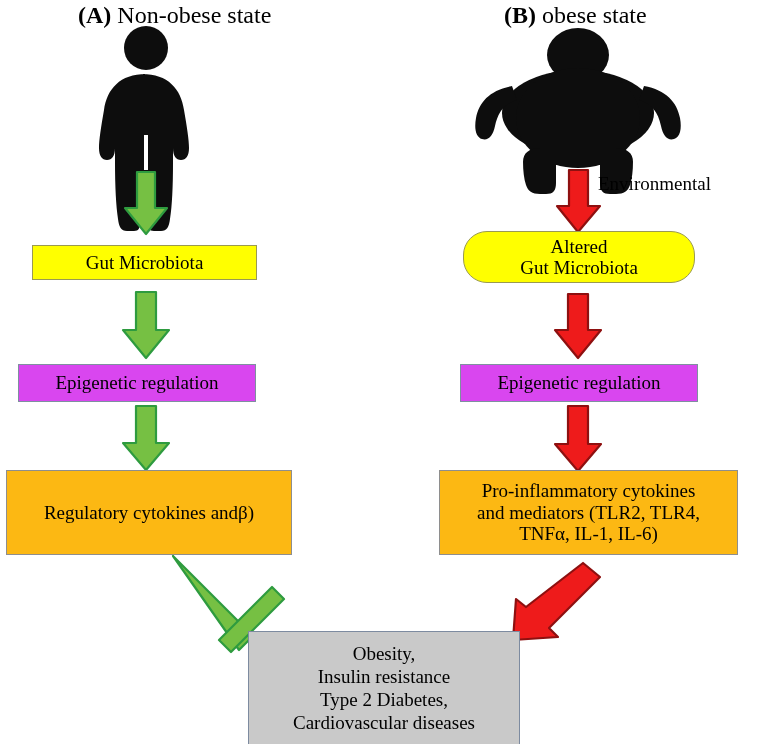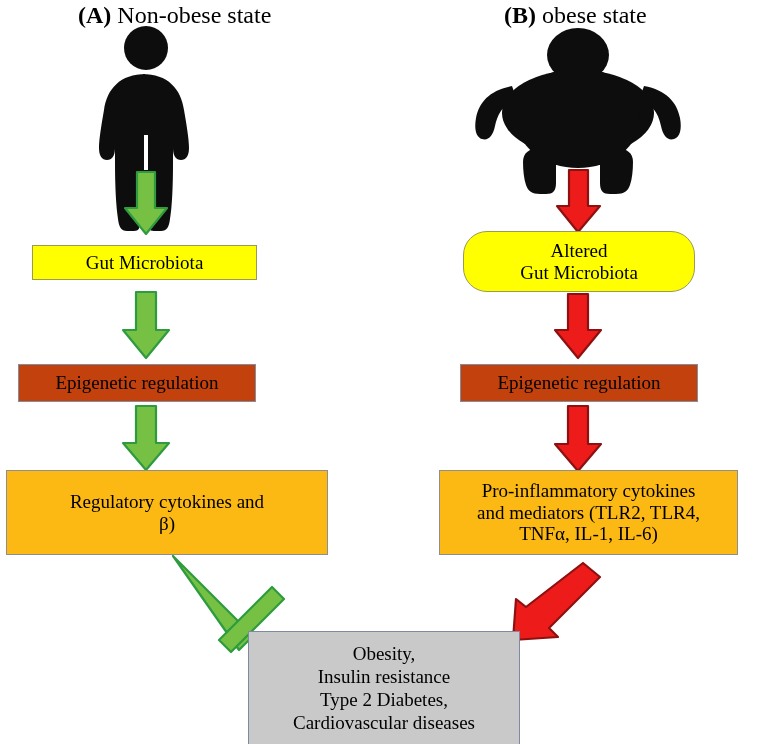--- a/index.html
+++ b/index.html
@@ -34,21 +34,21 @@
     border: 1.5px solid #8a8a7a;
     display: flex;
     align-items: center;
     justify-content: center;
     text-align: center;
     font-size: 19px;
     line-height: 1.13;
     padding: 2px 4px;
   }
   .box.yellow { background: #ffff00; border-color: #9a9a52; }
-  .box.blue   { background: #c2410c; border-color: #7f8fa0; }
+  .box.blue   { background: #d946ef; border-color: #7f8fa0; }
   .box.orange { background: #fcb813; border-color: #8e8e8e; }
   .box.gray   { background: #c9c9c9; border-color: #7d8ba0; }
 
   .free-text {
     position: absolute;
     font-size: 19px;
     line-height: 1.22;
     white-space: nowrap;
   }
 
@@ -152,29 +152,30 @@
   </div>
 
   <div class="box yellow" style="left:32px; top:245px; width:225px; height:35px;">
     <span>Gut Microbiota</span>
   </div>
 
   <div class="box blue" style="left:18px; top:364px; width:238px; height:38px;">
     <span>Epigenetic regulation</span>
   </div>
 
-  <div class="box orange" style="left:6px; top:470px; width:322px; height:85px; flex-direction:column; justify-content:center;">
+  <div class="box orange" style="left:6px; top:470px; width:286px; height:85px; flex-direction:row; justify-content:center;">
     <span>Regulatory cytokines and</span>
     <span>β)</span>
   </div>
 
   <div class="free-text" style="left:598px; top:172px;">
+    <div>Environmental</div>
   </div>
 
-  <div class="box yellow" style="left:463px; top:231px; width:232px; height:61px; flex-direction:column; justify-content:center;border-radius:24px;">
+  <div class="box yellow" style="left:463px; top:231px; width:232px; height:52px; flex-direction:column; justify-content:center;border-radius:24px;">
     <span>Altered</span>
     <span>Gut Microbiota</span>
   </div>
 
   <div class="box blue" style="left:460px; top:364px; width:238px; height:38px;">
     <span>Epigenetic regulation</span>
   </div>
 
   <div class="box orange" style="left:439px; top:470px; width:299px; height:85px; flex-direction:column; justify-content:center;">
     <span>Pro-inflammatory cytokines</span>

